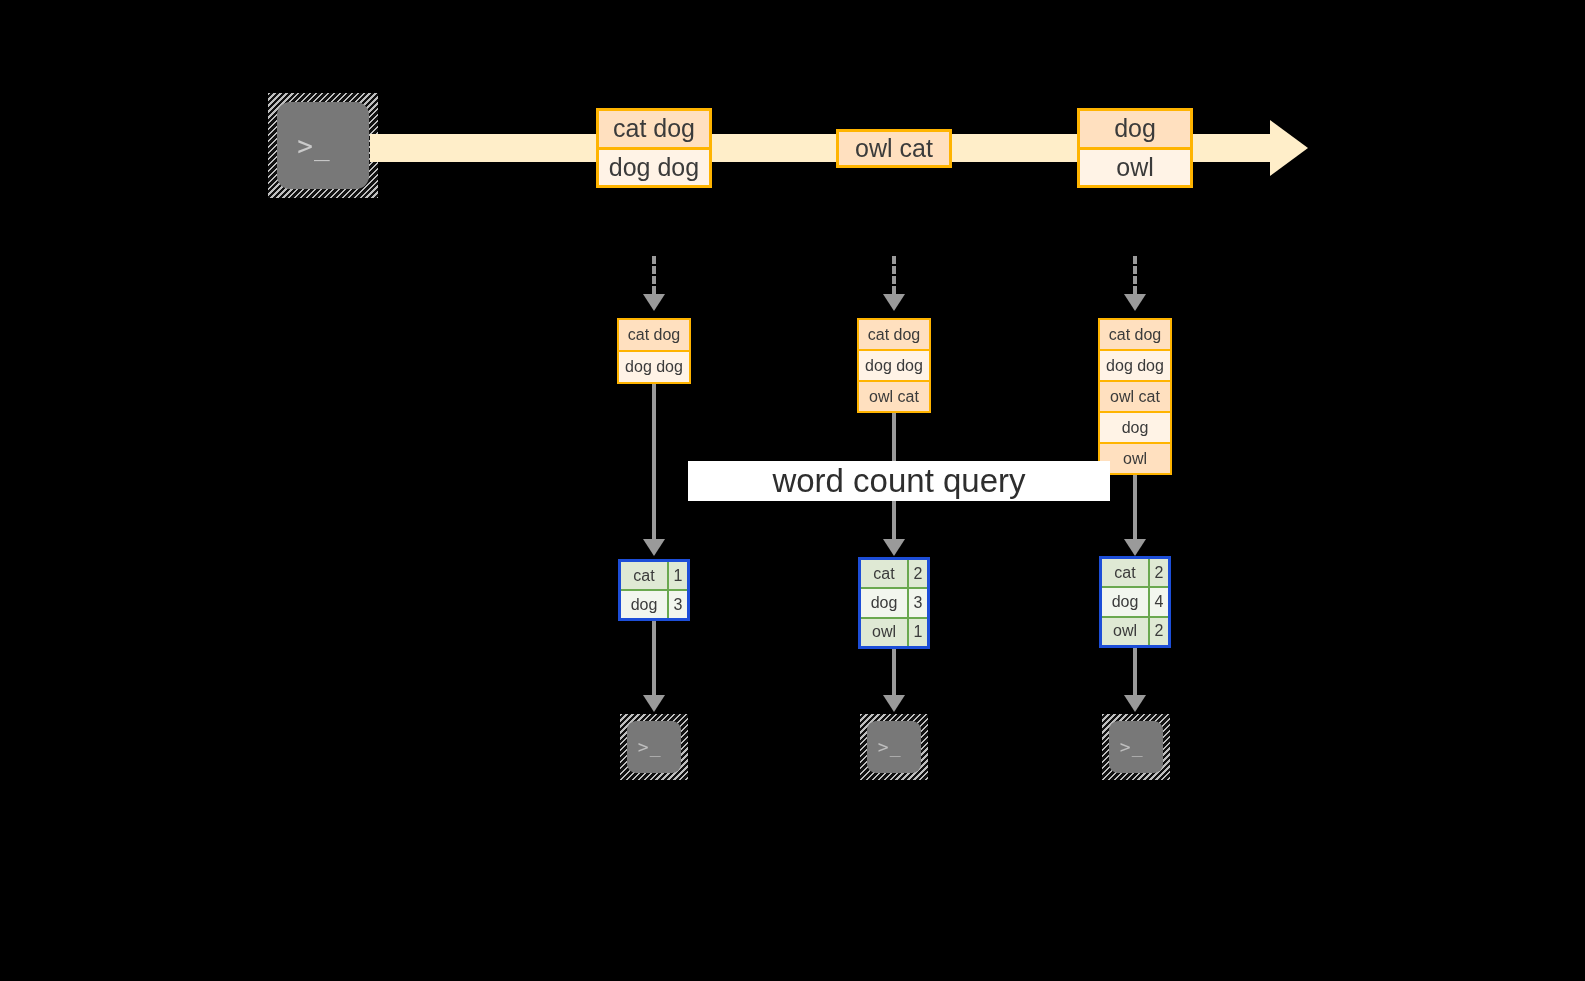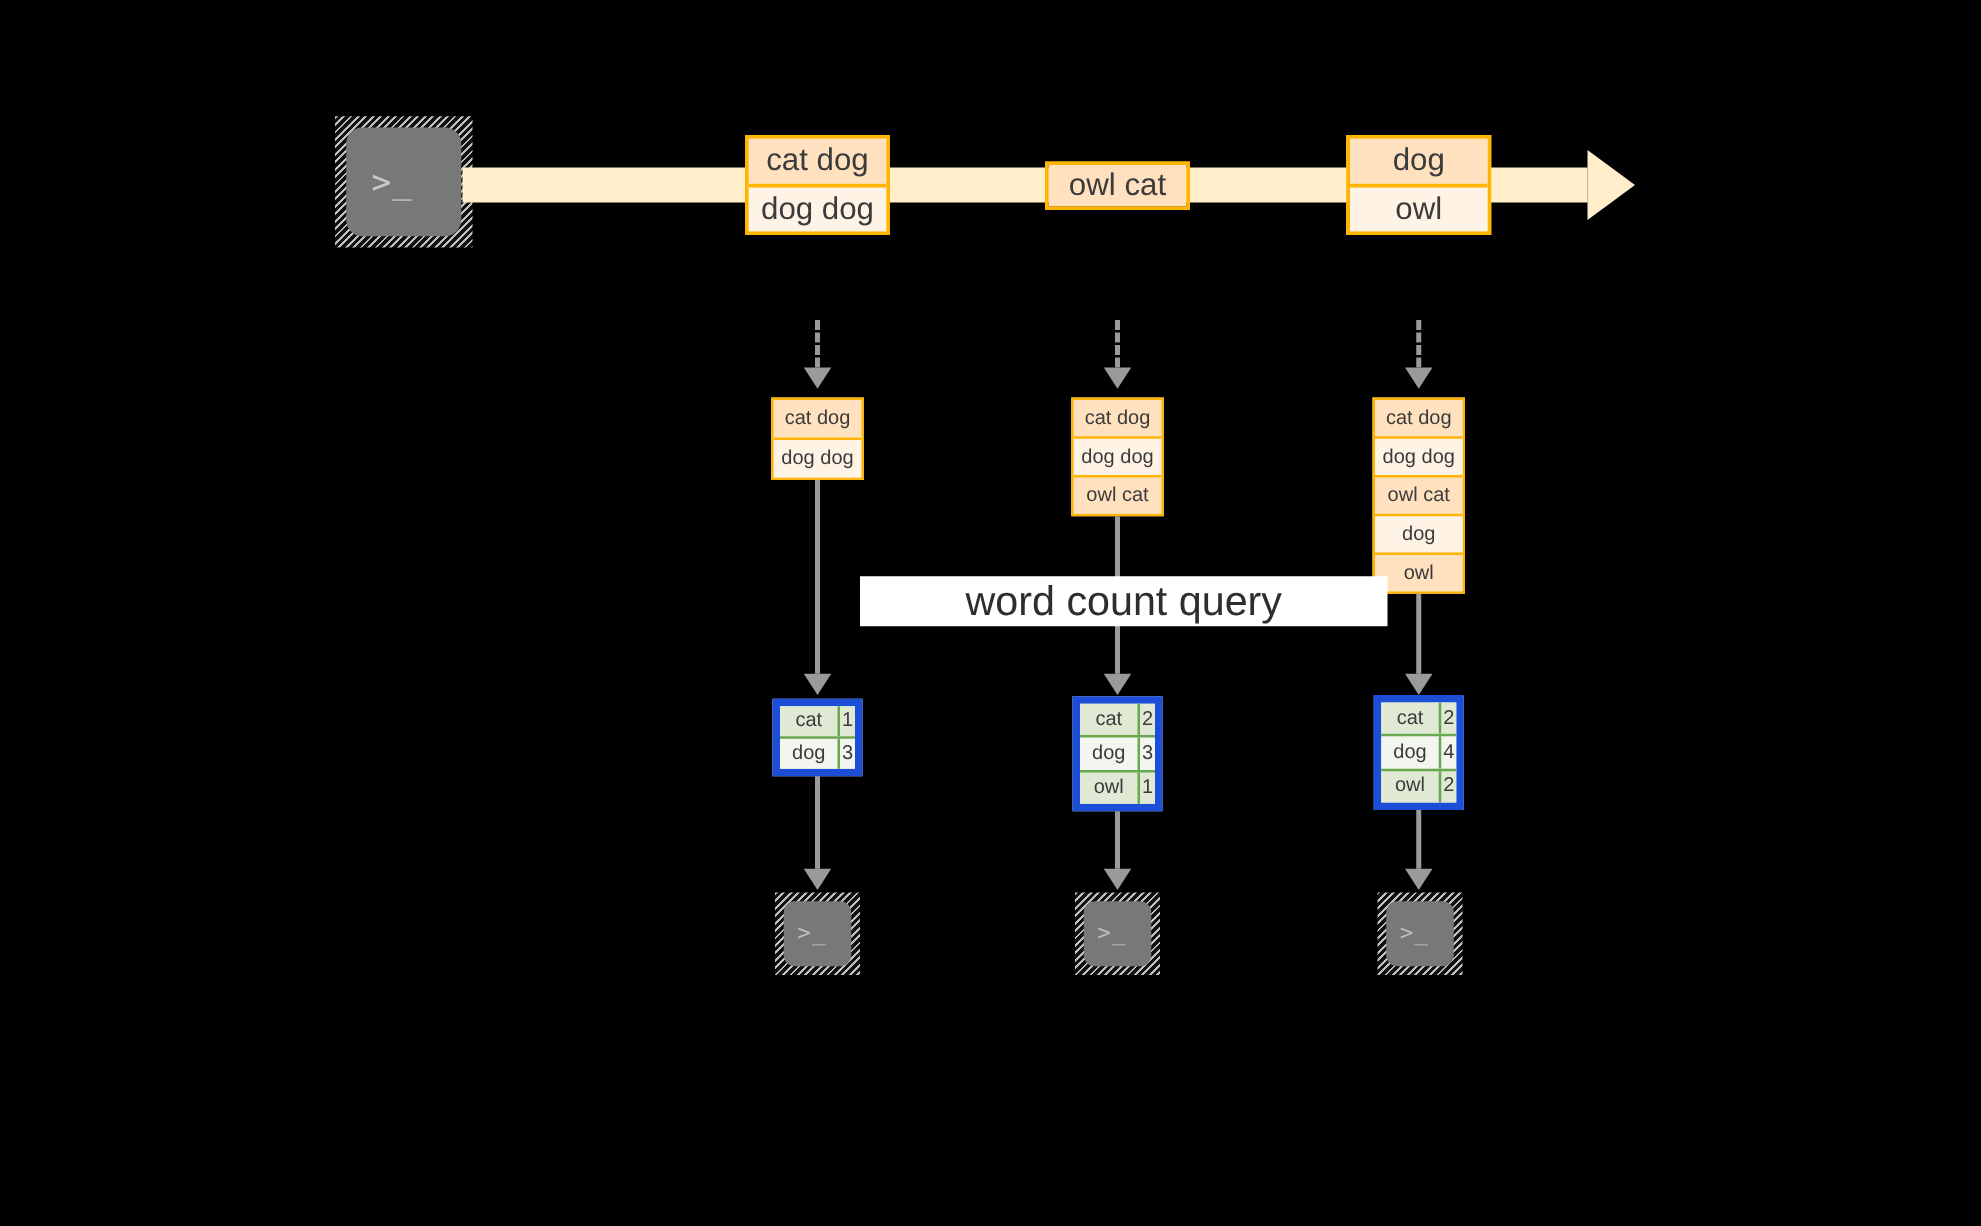--- a/index.html
+++ b/index.html
@@ -92,21 +92,21 @@
 
   .rec.big .row  { font-size: 25px; height: 38px; }
   .rec.snap      { border-width: 2px; }
   .rec.snap .row { font-size: 16px; height: 29px; }
   .rec.snap .row + .row { border-top: 2px solid #ffb400; }
 
   
   .res {
     position: absolute;
     box-sizing: border-box;
-    border: 6px solid #1d4ed8;
+    border: 3px solid #1d4ed8;
     display: flex;
     flex-direction: column;
     background: #eef4e9;
   }
   .res .trow {
     display: flex;
     flex: 1 1 auto;
     height: 29px;
   }
   .res .trow + .trow { border-top: 2px solid #6aa84f; }

